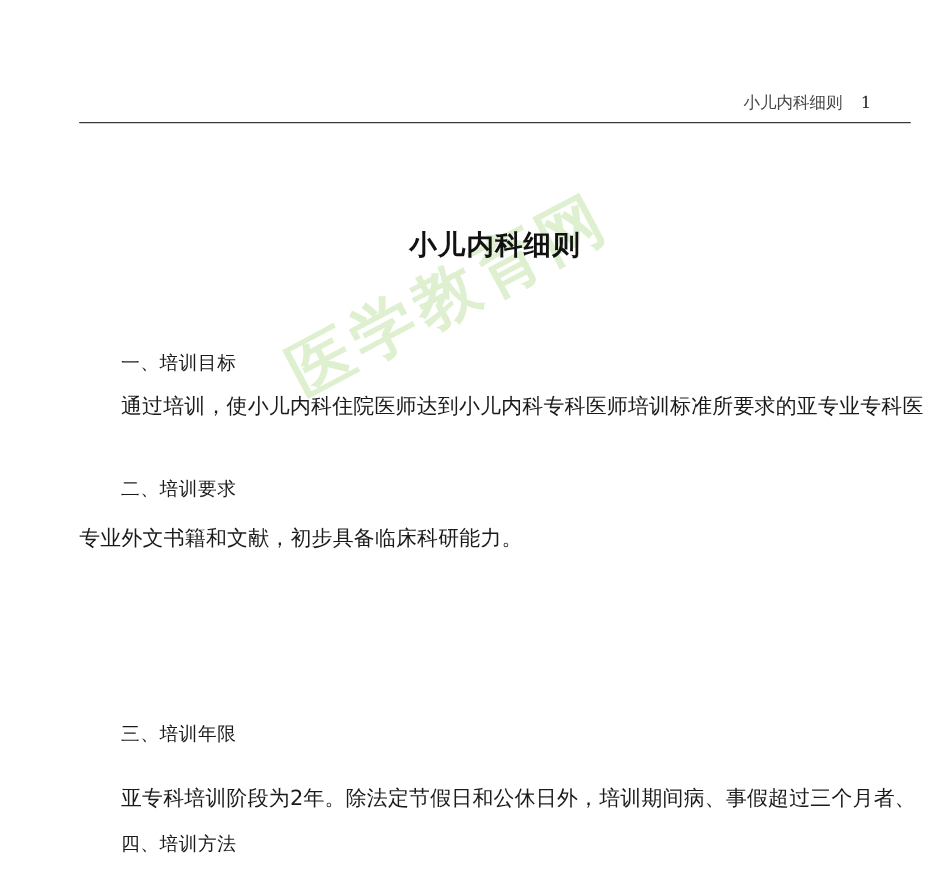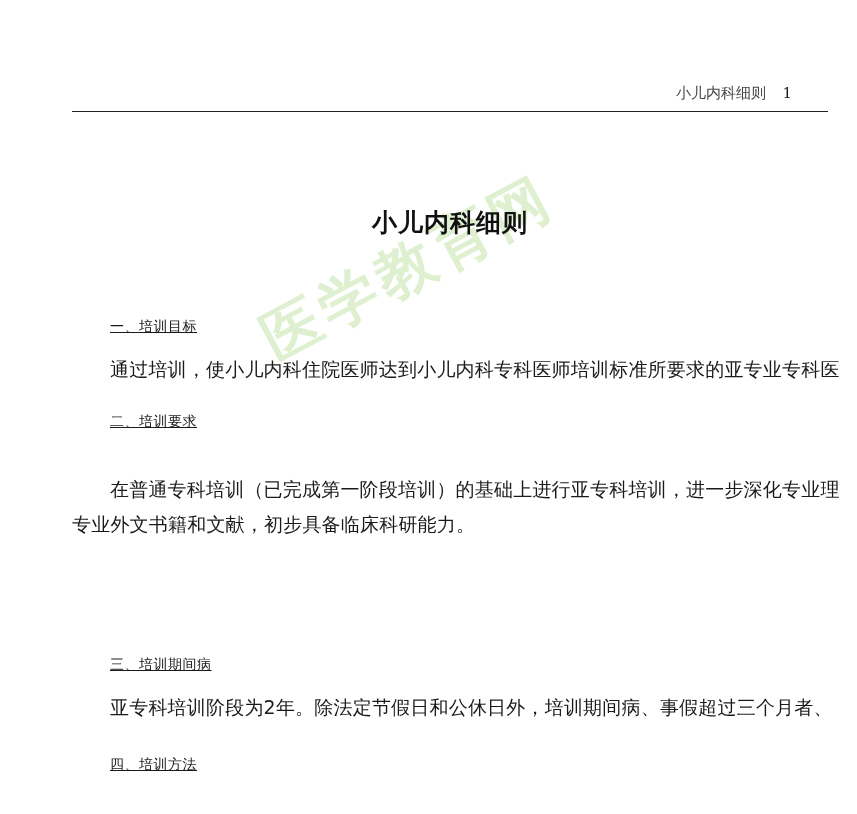--- a/index.html
+++ b/index.html
@@ -55,24 +55,23 @@
       text-align: center;
       font-family: "DejaVu Serif", "Liberation Serif", serif;
       font-weight: bold;
       font-size: 25px;
       color: #111;
       letter-spacing: 1px;
     }
     .section-heading {
       position: absolute;
       left: 110px;
-      font-size: 14px;
+      font-size: 17px;
       color: #1a1a1a;
       letter-spacing: 0.5px;
-      text-decoration: underline;
     }
     .para {
       position: absolute;
       left: 72px;
       width: 758px;
       font-size: 19px;
       line-height: 35px;
       color: #1a1a1a;
       text-indent: 38px;
       text-align: justify;
@@ -130,27 +129,26 @@
       <span class="hdr-page">1</span>
     </div>
 
     <div class="doc-title">小儿内科细则</div>
 
     <div class="section-heading" style="top:318px;">一、培训目标</div>
     <div class="para" style="top:352px;">
       <span class="line first">通过培训，使小儿内科住院医师达到小儿内科专科医师培训标准所要求的亚专业专科医</span>
     </div>
 
-    <div class="section-heading" style="top:413px;text-align:center;">二、培训要求</div>
+    <div class="section-heading" style="top:433px;text-align:center;">二、培训要求</div>
     <div class="para" style="top:472px;">
-      <span class="line first">在普通专科培训（已完成第一阶段培训）的基础上进行亚专科培训，进一步深化专业理</span>
       <span class="line">专业外文书籍和文献，初步具备临床科研能力。</span>
     </div>
 
-    <div class="section-heading" style="top:656px;">三、培训期间病</div>
-    <div class="para" style="top:690px;">
+    <div class="section-heading" style="top:656px;">三、培训年限</div>
+    <div class="para" style="top:709px;">
       <span class="line first">亚专科培训阶段为2年。除法定节假日和公休日外，培训期间病、事假超过三个月者、</span>
     </div>
 
     <div class="section-heading" style="top:756px;">四、培训方法</div>
 
   </div>
 </div>
 
 </body></html>

